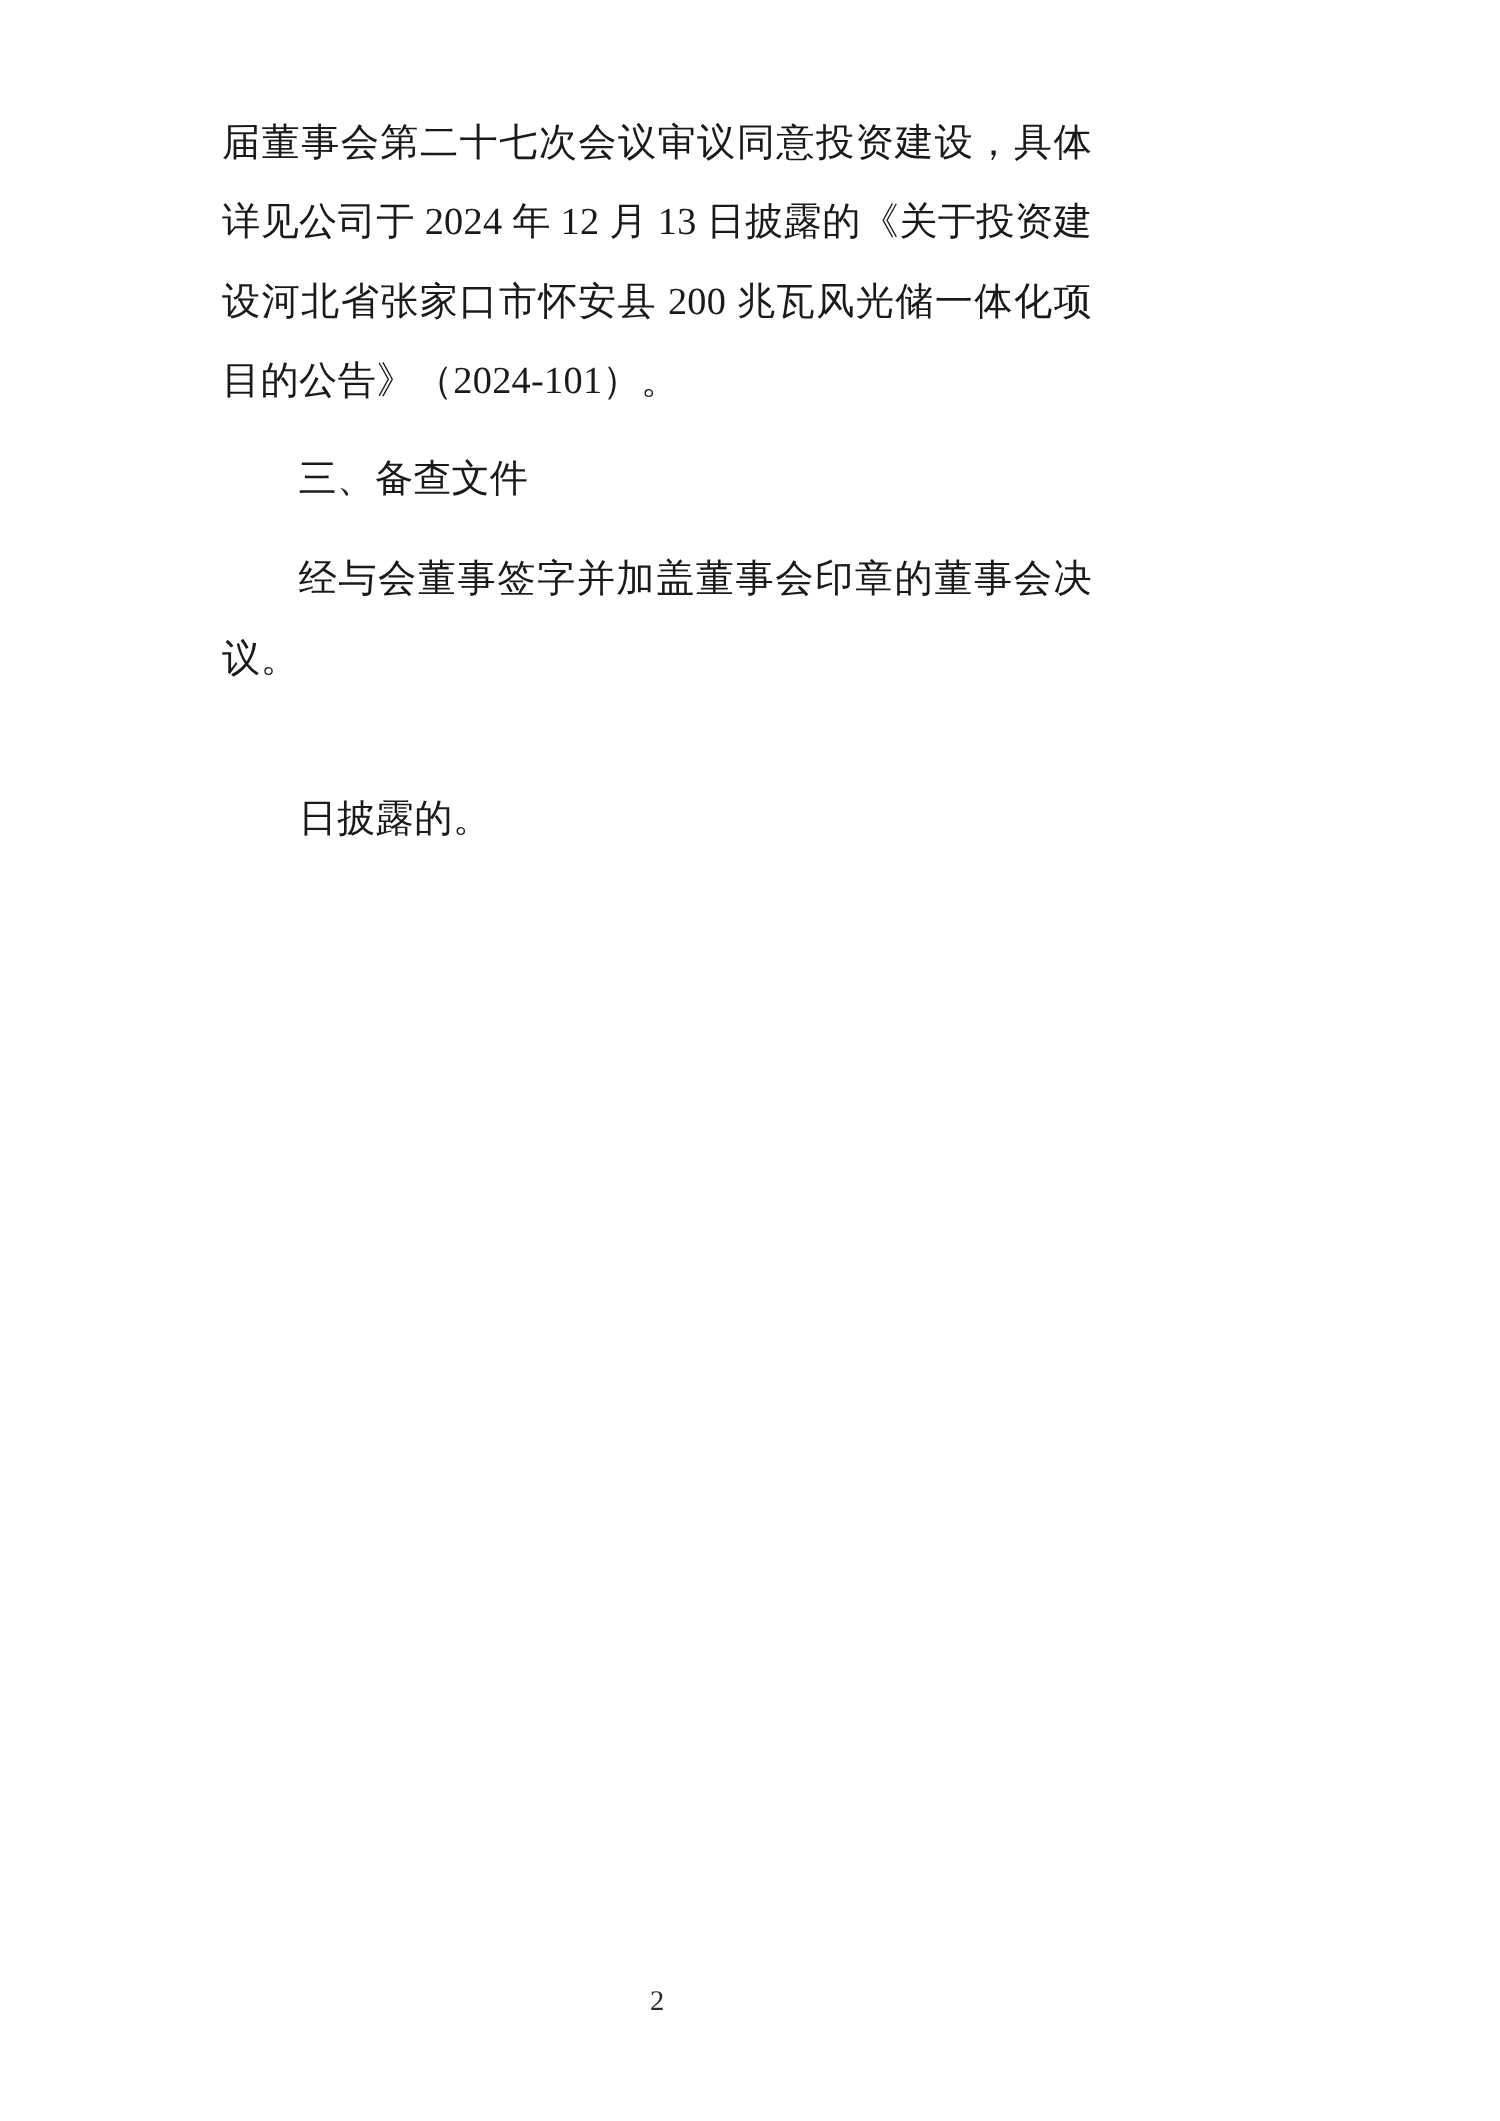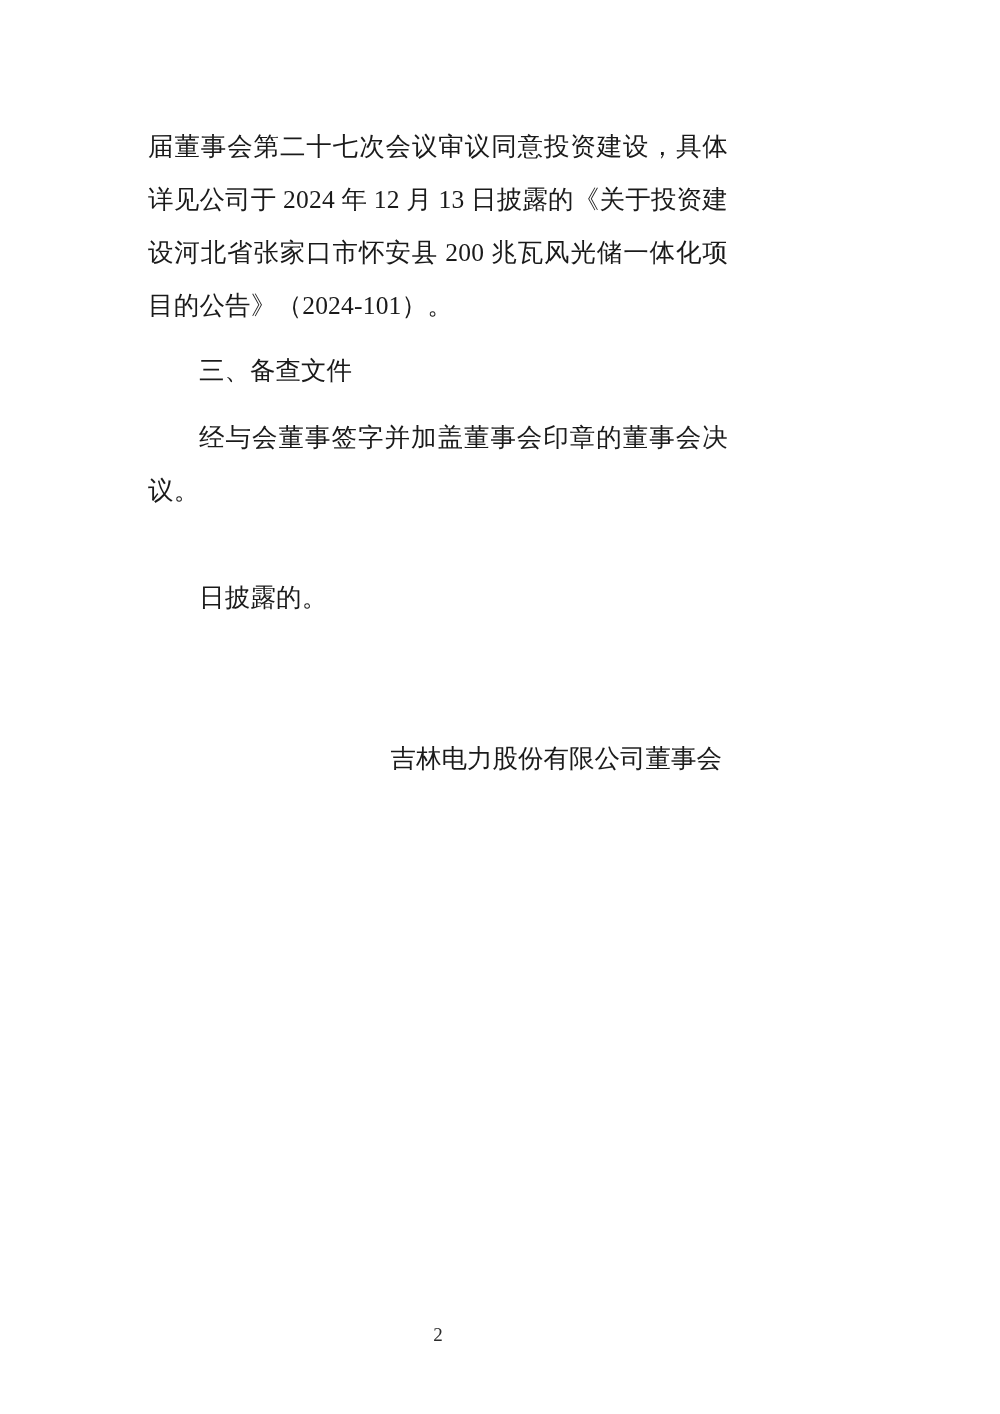--- a/index.html
+++ b/index.html
@@ -15,21 +15,21 @@
     color: #1a1a1a;
     overflow: hidden;
   }
   .page {
     position: absolute;
     top: 0;
     left: 0;
     width: 876px;
     height: 1414px;
     box-sizing: border-box;
-    padding: 120px 148px 60px 148px;
+    padding: 68px 148px 60px 148px;
   }
   .body-text {
     font-size: 25.5px;
     line-height: 53px;
     text-align: justify;
     text-justify: inter-ideograph;
     letter-spacing: 0.2px;
   }
   .para-continued {
     margin: 0;
@@ -79,18 +79,17 @@
 
   <p class="body-text para-continued">届董事会第二十七次会议审议同意投资建设，具体详见公司于 2024 年 12 月 13 日披露的《关于投资建设河北省张家口市怀安县 200 兆瓦风光储一体化项目的公告》（2024-101）。</p>
 
   <p class="section-heading">三、备查文件</p>
 
   <p class="body-text indent para-spaced">经与会董事签字并加盖董事会印章的董事会决议。</p>
 
   <p class="body-text indent para-gap">日披露的。</p>
 
   <div class="signature-block">
-    <span class="signature-line">吉林电力股份有限公司董事会</span>
   </div>
 
   <div class="page-number">2</div>
 
 </div>
 
 </body></html>

